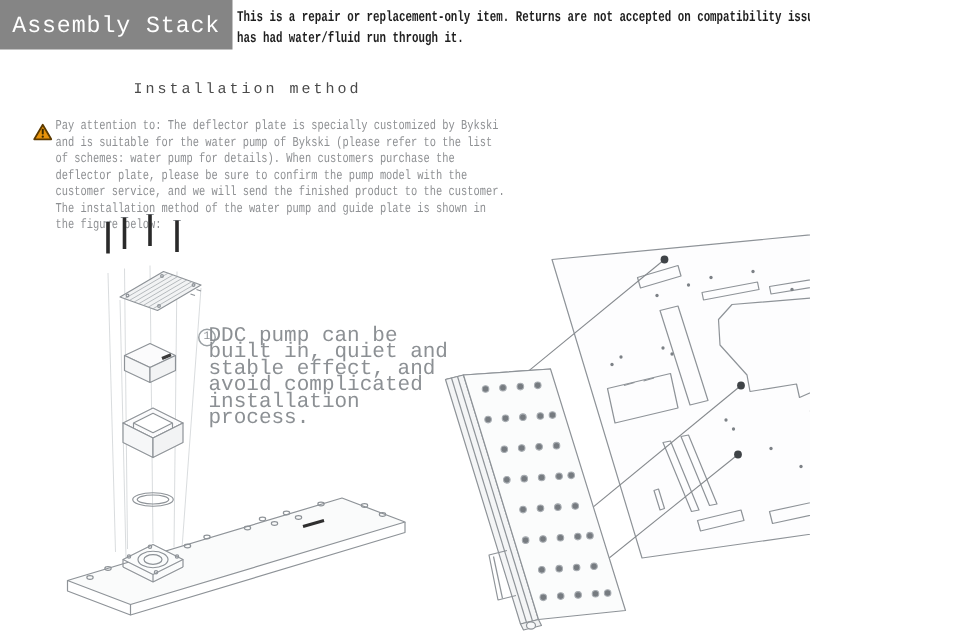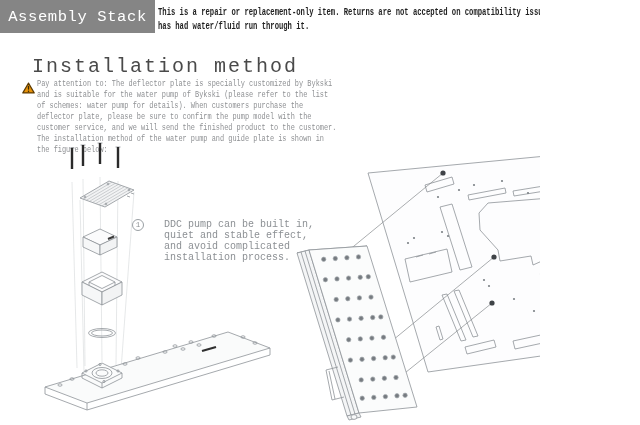--- a/index.html
+++ b/index.html
@@ -14,37 +14,37 @@
   .header-title{
     color:#ffffff;font-size:15.5px;font-weight:500;letter-spacing:0.6px;white-space:nowrap;
   }
   .notice{
     position:absolute;left:158px;top:6px;width:660px;
     transform:scaleX(0.72);transform-origin:0 0;
     font-size:10px;font-weight:bold;color:#1f1f1f;line-height:14px;
   }
   .install-title{
     position:absolute;left:0;top:55px;width:330px;text-align:center;
-    font-size:20px;color:#4a4a4a;letter-spacing:2px;font-weight:400;
+    font-size:10px;color:#4a4a4a;letter-spacing:2px;font-weight:400;
   }
   .warning{position:absolute;left:22px;top:79px;width:318px;height:72px;}
   .warn-icon{position:absolute;left:0;top:2px;width:13px;height:12px;}
   .warn-text{
     position:absolute;left:15px;top:0;width:392px;
     transform:scaleX(0.77);transform-origin:0 0;
     font-size:9px;color:#8e9093;line-height:11px;
   }
   .annotation{position:absolute;left:132px;top:219px;width:185px;}
   .annotation .num{
     position:absolute;left:0;top:0;width:10px;height:10px;border:1px solid #9aa0a4;
     border-radius:50%;color:#8c9094;font-size:7.5px;line-height:10px;text-align:center;
   }
   .annotation .note-text{
-    position:absolute;left:32px;top:0;width:168px;
-    font-size:10px;color:#8c9094;line-height:11px;
+    position:absolute;left:7px;top:0;width:168px;
+    font-size:14px;color:#8c9094;line-height:11px;
   }
   .fig{position:absolute;}
   #fig-left{left:15px;top:140px;}
   #fig-right{left:288px;top:140px;}
 </style>
 </head>
 <body>
 
 <div class="page">
 

